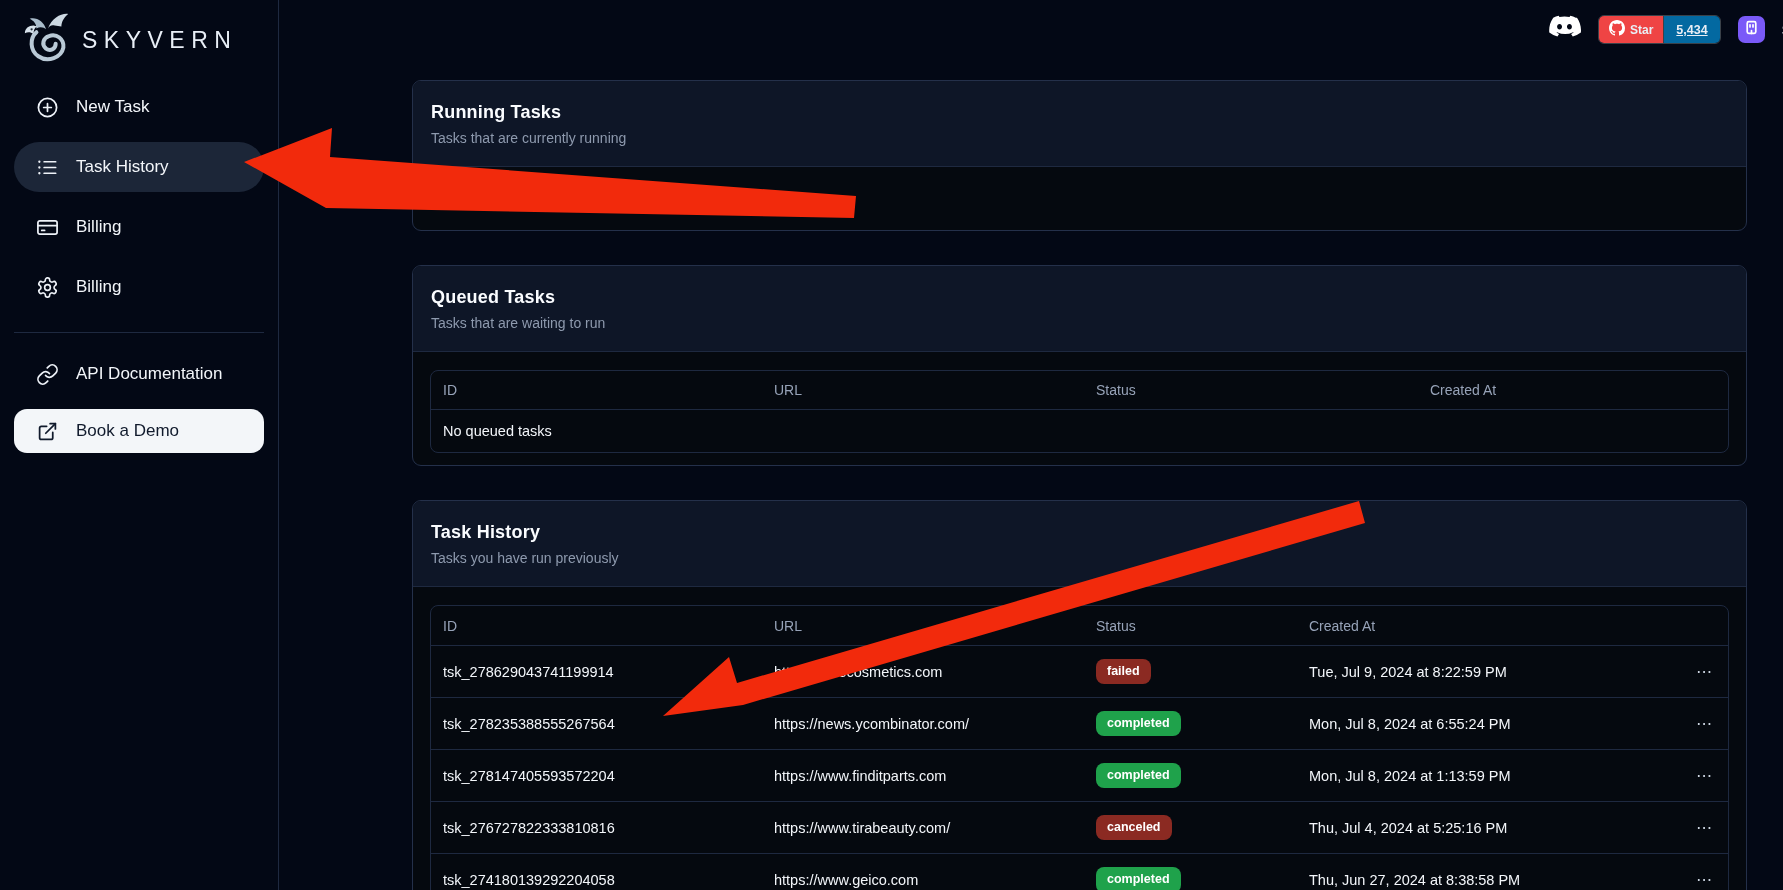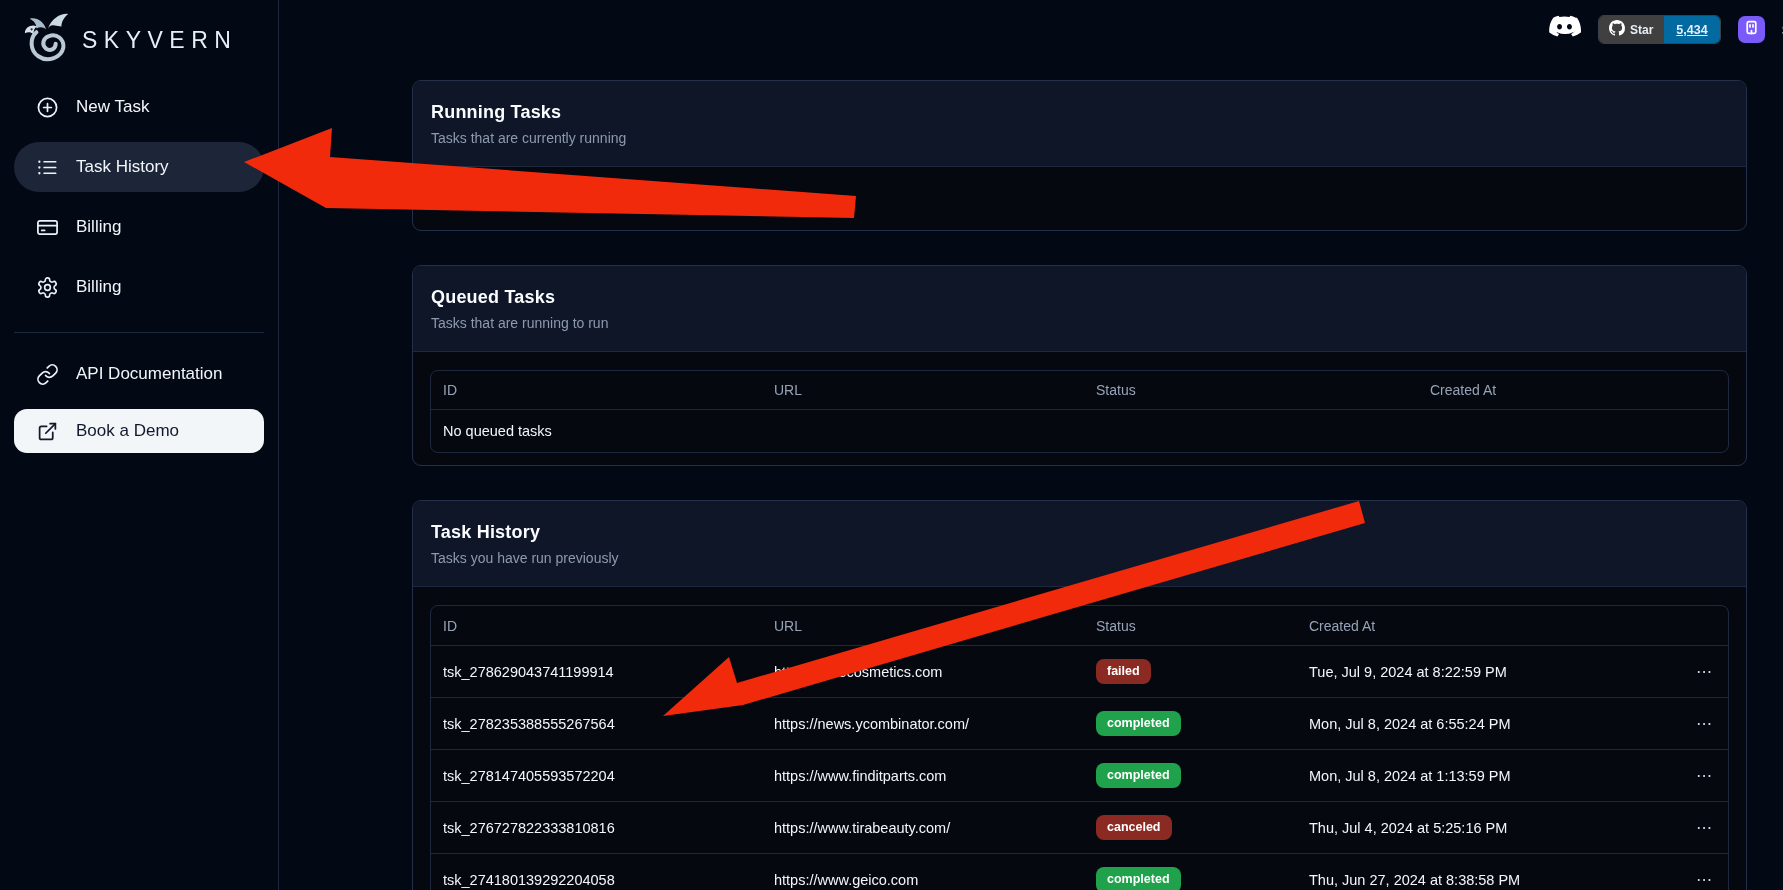--- a/index.html
+++ b/index.html
@@ -31,21 +31,21 @@
   .nav-item .nicon{display:flex;align-items:center;justify-content:center;width:24px;height:24px;color:#eef2f8;}
   .nav-item.active{background:var(--active-pill);}
   .nav-divider{border-top:1px solid var(--border-soft);margin:10px 0 16px 0;}
   .nav-item.demo{background:#f3f6f9;color:#101a2c;border-radius:13px;height:44px;font-weight:500;}
   .nav-item.demo .nicon{color:#101a2c;}
 
   
   .topbar{position:absolute;top:15px;left:1548px;display:flex;align-items:center;gap:17px;}
   .icon-btn{background:none;border:none;color:#fff;display:flex;align-items:center;cursor:pointer;padding:0;}
   .gh{display:flex;align-items:stretch;height:29px;border:1px solid #3a4149;border-radius:6px;overflow:hidden;cursor:pointer;font-weight:700;font-size:12px;color:#e9eef5;}
-  .gh-left{display:flex;align-items:center;gap:5px;background:#404040;padding:0 10px;}
+  .gh-left{display:flex;align-items:center;gap:5px;background:#ef4444;padding:0 10px;}
   .gh-right{display:flex;align-items:center;background:#0369a1;padding:0 12px;border-left:1px solid #3a4149;font-size:12.5px;text-decoration:underline;}
   .avatar{width:27px;height:27px;border-radius:7px;background:var(--avatar);display:flex;align-items:center;justify-content:center;cursor:pointer;}
   .clipped-name{font-size:14.5px;font-weight:600;color:#e5ebf3;white-space:nowrap;}
 
   
   .main{position:absolute;left:412px;top:80px;width:1335px;display:flex;flex-direction:column;gap:34px;}
   .card{border:1px solid var(--border);border-radius:9px;background:var(--card-body);overflow:hidden;}
   .card-header{height:86px;background:var(--card-header);border-bottom:1px solid var(--border-soft);display:flex;flex-direction:column;justify-content:center;gap:7px;padding:0 18px;}
   .card-title{font-size:18px;font-weight:700;color:#fafcff;letter-spacing:.2px;}
   .card-sub{font-size:14px;color:var(--muted);}
@@ -200,21 +200,21 @@
         <div class="card-sub">Tasks that are currently running</div>
       </header>
       <div class="card-body-empty">
         <span>No running tasks</span>
       </div>
     </section>
 
     <section class="card">
       <header class="card-header">
         <div class="card-title">Queued Tasks</div>
-        <div class="card-sub">Tasks that are running to run</div>
+        <div class="card-sub">Tasks that are waiting to run</div>
       </header>
       <div class="card-body">
         <div class="dtable t-queued">
           <div class="trow thead">
             <div class="td">ID</div>
             <div class="td">URL</div>
             <div class="td">Status</div>
             <div class="td">Created At</div>
           </div>
           <div class="trow tbody-row">

